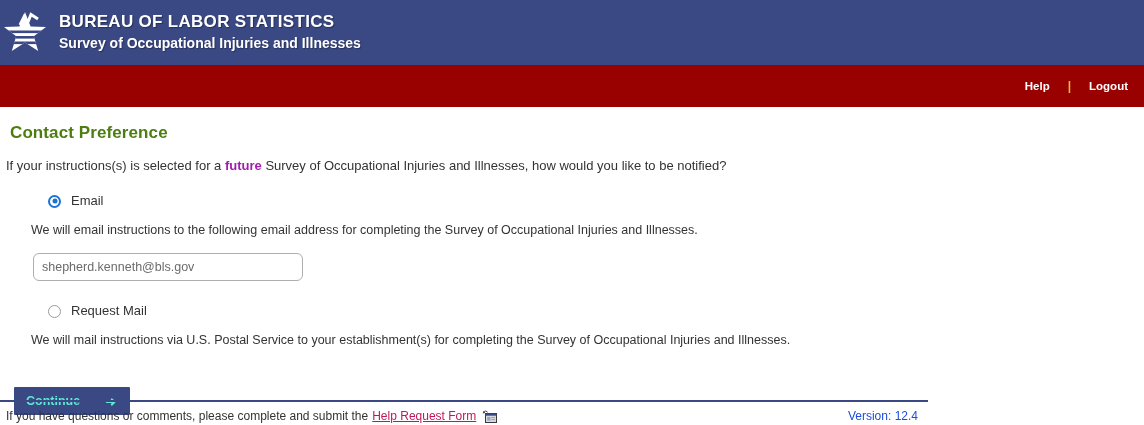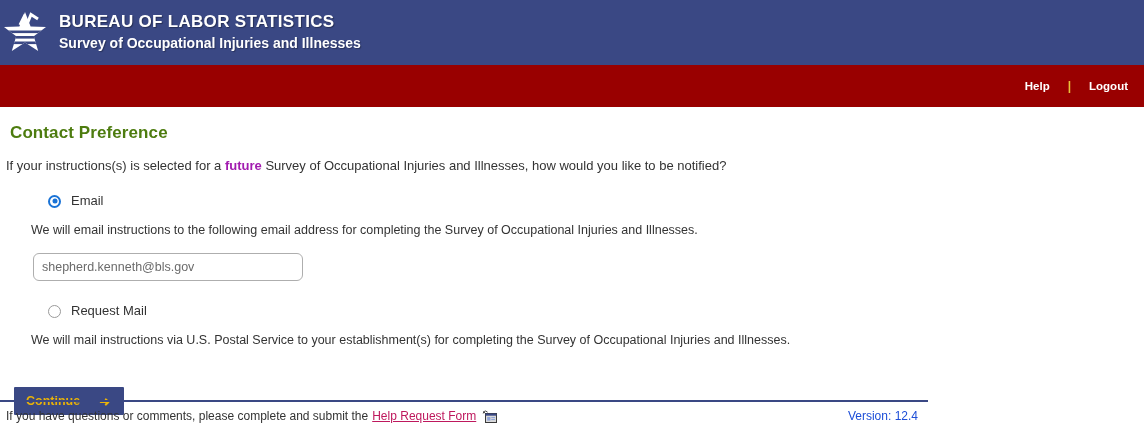--- a/index.html
+++ b/index.html
@@ -163,30 +163,30 @@
     color: #6b6b6b;
     padding: 0 8px;
     box-sizing: border-box;
     outline: none;
   }
   .email-input::placeholder { color: #6b6b6b; }
 
   .continue-btn {
     margin: 24px 0 0 8px;
     background: #3a4884;
-    color: #eab308;
+    color: #5eead4;
     border: none;
     font-family: "Liberation Sans", sans-serif;
     font-size: 12.5px;
     font-weight: bold;
     padding: 7px 14px 7px 12px;
     cursor: pointer;
     display: inline-flex;
     align-items: center;
-    gap: 19px;
+    gap: 25px;
     border-radius: 1px;
   }
   .arrow-glyph { font-size: 13px; line-height: 1; }
 
   
   .footer {
     position: absolute;
     left: 0;
     bottom: 0;
     width: 928px;

